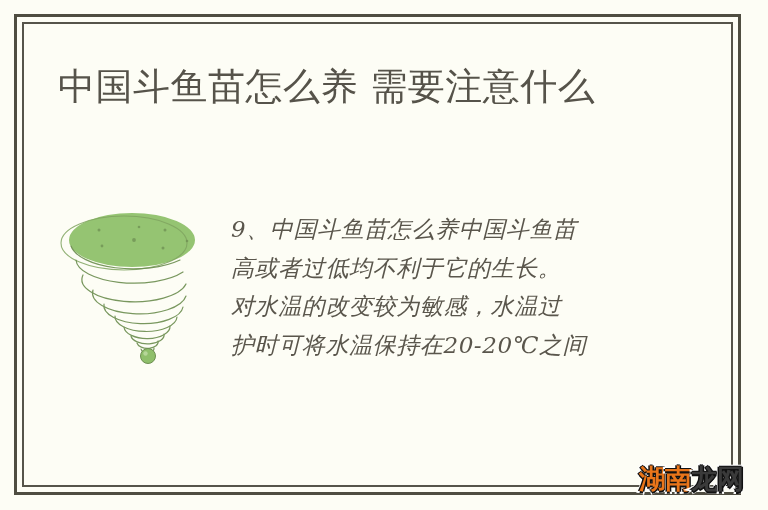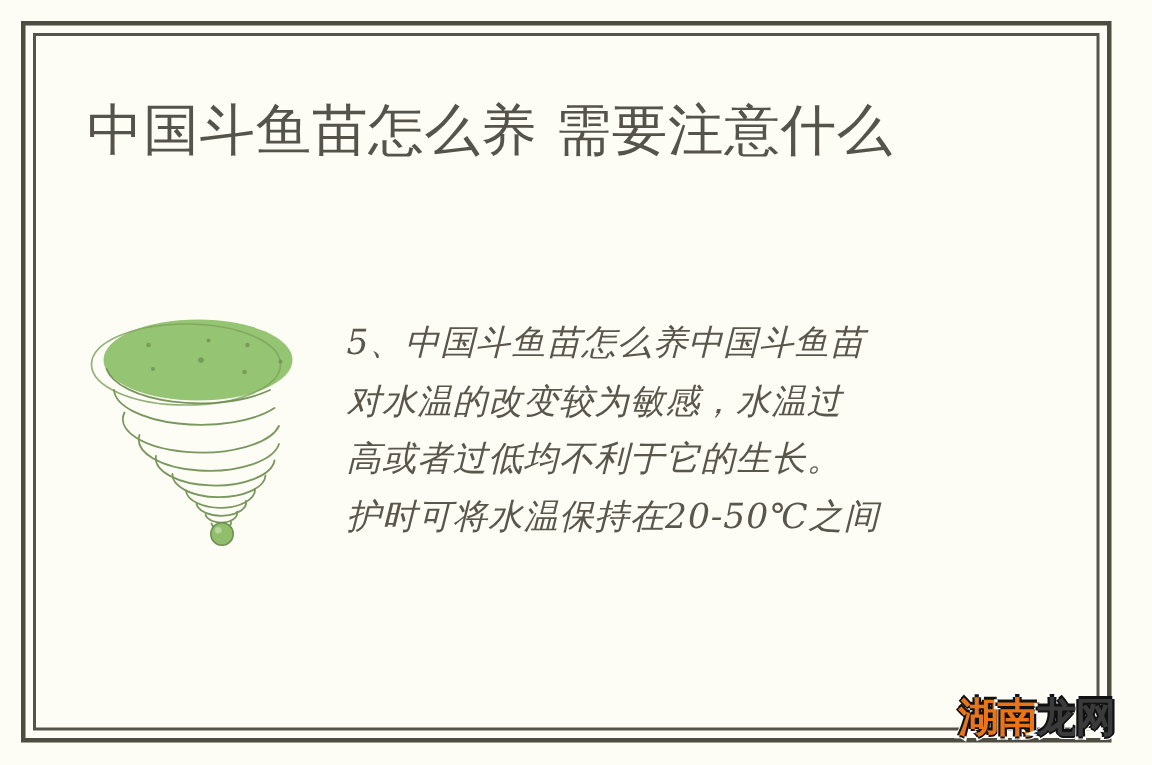--- a/index.html
+++ b/index.html
@@ -156,24 +156,24 @@
         <circle cx="113" cy="34" r="1.5"></circle>
         <circle cx="82" cy="44" r="1.9"></circle>
         <circle cx="50" cy="50" r="1.4"></circle>
         <circle cx="111" cy="52" r="1.5"></circle>
         <circle cx="135" cy="45" r="1.3"></circle>
       </g>
     </svg>
   </div>
 
   <div id="body-text">
-    <span class="ln">5、中国斗鱼苗怎么养中国斗鱼苗</span>
+    <span class="ln">9、中国斗鱼苗怎么养中国斗鱼苗</span>
+    <span class="ln">高或者过低均不利于它的生长。</span>
     <span class="ln">对水温的改变较为敏感，水温过</span>
-    <span class="ln">高或者过低均不利于它的生长。</span>
-    <span class="ln">护时可将水温保持在20-50℃之间</span>
+    <span class="ln">护时可将水温保持在20-20℃之间</span>
   </div>
 
   <div id="watermark">
     <span class="wm-char">湖</span>
     <span class="wm-char">南</span>
     <span class="wm-char dark">龙</span>
     <span class="wm-char dark">网</span>
   </div>
 
 </div>

